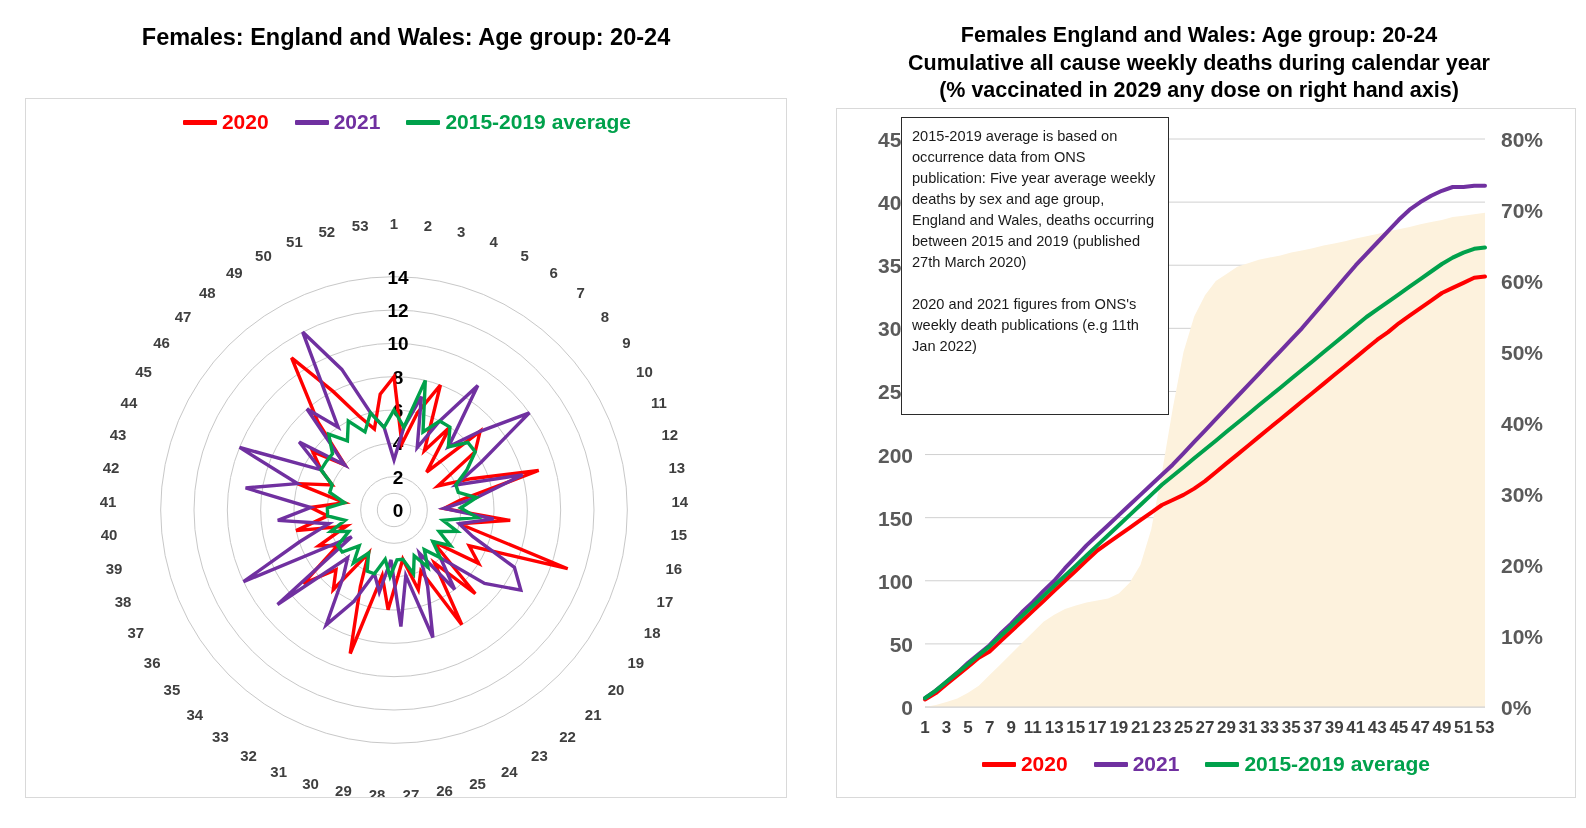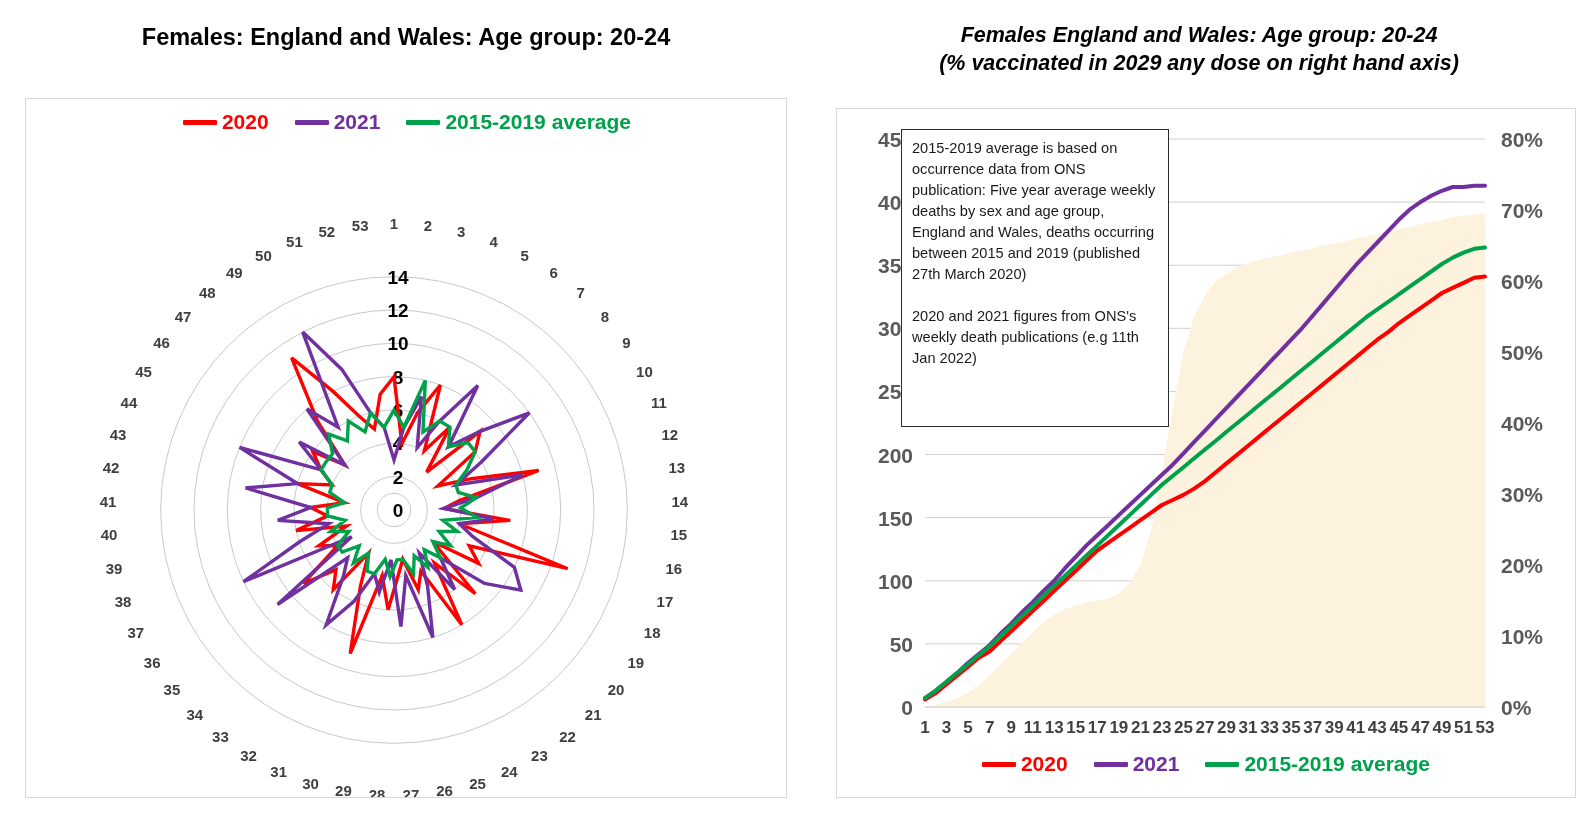--- a/index.html
+++ b/index.html
@@ -161,22 +161,23 @@
           <text x="334.17387311648923" y="94.00740654013418" class="weeklabel" text-anchor="middle">53</text>
           <polygon points="368.0,239.7 375.9,306.8 391.5,275.8 414.4,248.0 398.4,313.7 423.9,290.1 400.6,335.1 454.1,294.3 449.2,314.7 411.8,348.9 445.2,341.7 512.7,333.5 433.9,363.2 418.0,371.5 484.2,383.4 433.2,386.7 541.7,431.7 443.2,408.8 452.6,426.4 406.8,404.5 449.3,456.7 408.5,426.0 435.8,487.8 394.9,434.0 392.3,452.7 376.8,422.2 371.9,439.5 362.1,472.8 356.2,438.6 324.2,516.5 334.4,449.3 342.6,416.1 307.3,452.5 310.0,432.8 277.4,446.5 311.6,408.6 292.8,408.8 320.6,389.0 270.1,393.6 301.6,378.9 284.7,370.5 318.5,365.6 271.5,346.6 306.2,347.9 295.0,332.8 286.8,314.7 318.8,328.0 291.8,284.6 265.6,220.9 307.1,254.4 333.2,279.3 348.4,292.0 354.2,257.2" fill="none" stroke="#FF0000" stroke-width="3.4" stroke-linejoin="miter"></polygon>
           <polygon points="368.0,323.0 377.9,290.3 395.4,259.6 391.2,310.5 413.7,284.0 451.8,248.6 422.4,309.9 454.1,294.3 503.4,275.8 455.6,324.7 429.8,347.9 496.6,337.9 450.4,360.7 418.0,371.5 467.6,381.9 433.2,386.7 446.9,399.7 488.4,430.3 494.8,453.1 458.6,446.5 414.4,420.8 428.7,452.5 393.4,416.1 401.6,449.3 406.9,500.5 379.8,438.6 374.9,489.5 365.0,422.9 353.3,455.0 348.5,436.8 327.7,464.5 300.2,487.8 317.4,439.2 321.6,420.8 251.5,467.5 325.7,399.7 217.5,444.7 273.3,405.0 302.8,386.7 251.8,383.4 284.7,370.5 219.6,350.9 271.5,346.6 213.6,310.4 295.0,332.8 273.2,305.0 318.8,328.0 281.0,272.0 312.1,290.1 276.7,195.1 315.8,232.4 344.5,275.8 358.1,290.3" fill="none" stroke="#7030A0" stroke-width="3.4" stroke-linejoin="miter"></polygon>
           <polygon points="368.0,273.0 377.9,290.3 399.3,243.4 397.0,294.9 413.7,284.0 423.9,290.1 422.4,309.9 441.8,305.5 449.2,314.7 441.0,332.8 429.8,347.9 432.3,355.4 450.4,360.7 434.6,371.0 451.0,380.4 416.9,383.3 431.2,394.4 413.1,394.5 424.4,408.6 406.8,404.5 414.4,420.8 398.3,412.7 401.9,430.4 388.2,418.8 387.5,436.8 376.8,422.2 371.0,422.9 364.1,439.5 359.2,422.2 348.5,436.8 341.1,434.0 342.6,416.1 327.5,426.0 333.2,408.9 316.2,415.0 311.6,408.6 322.9,394.5 304.8,394.4 319.1,383.3 301.6,378.9 301.4,371.0 318.5,365.6 303.7,355.4 306.2,347.9 295.0,332.8 300.3,324.4 306.5,316.8 302.7,297.2 321.4,303.9 322.3,284.0 339.0,294.9 344.5,275.8 358.1,290.3" fill="none" stroke="#00A14B" stroke-width="3.4" stroke-linejoin="miter"></polygon>
         </svg>
     </div>
   </div>
 
   <div class="panel" style="left:812px; top:0px; width:774px; height:828px;">
 
-    <div class="ptitle" style="left:0; top:22px; width:774px; position:absolute; font-size:21.5px;font-style:italic;">
+    <div class="ptitle" style="left:0; top:22px; width:774px; position:absolute; font-size:21.5px;">
       <div>Females   England and Wales: Age group:      20-24</div>
+      <div>Cumulative all cause weekly deaths during calendar year</div>
       <div>(% vaccinated in 2029 any dose on right hand axis)</div>
     </div>
 
     <div class="chartbox" style="left:24px; top:108px; width:740px; height:690px;">
 
       <svg id="cum-svg" width="738" height="688" viewBox="0 0 738 688" style="position:absolute; left:0; top:0;">
           <line x1="88" y1="598" x2="648" y2="598" class="gridline"></line>
           <text x="76" y="606" class="axlabel" text-anchor="end">0</text>
           <line x1="88" y1="534.8888888888889" x2="648" y2="534.8888888888889" class="gridline"></line>
           <text x="76" y="542.8888888888889" class="axlabel" text-anchor="end">50</text>
@@ -232,21 +233,21 @@
           <text x="561.8461538461538" y="624" class="xlabel" text-anchor="middle">45</text>
           <text x="583.3846153846154" y="624" class="xlabel" text-anchor="middle">47</text>
           <text x="604.9230769230769" y="624" class="xlabel" text-anchor="middle">49</text>
           <text x="626.4615384615385" y="624" class="xlabel" text-anchor="middle">51</text>
           <text x="648" y="624" class="xlabel" text-anchor="middle">53</text>
           <polyline points="88.0,590.4 98.8,584.1 109.5,575.3 120.3,566.4 131.1,557.6 141.8,548.8 152.6,542.5 163.4,532.4 174.2,522.3 184.9,512.2 195.7,502.1 206.5,492.0 217.2,481.9 228.0,471.8 238.8,461.7 249.5,451.6 260.3,441.5 271.1,433.9 281.8,426.3 292.6,418.8 303.4,411.2 314.2,403.6 324.9,396.0 335.7,391.0 346.5,385.9 357.2,379.6 368.0,372.1 378.8,363.2 389.5,354.4 400.3,345.6 411.1,336.7 421.8,327.9 432.6,319.0 443.4,310.2 454.2,301.4 464.9,292.5 475.7,283.7 486.5,274.9 497.2,266.0 508.0,257.2 518.8,248.4 529.5,239.5 540.3,230.7 551.1,223.1 561.8,214.3 572.6,206.7 583.4,199.1 594.2,191.6 604.9,184.0 615.7,178.9 626.5,173.9 637.2,168.8 648.0,167.6" fill="none" stroke="#FF0000" stroke-width="4" stroke-linejoin="round" stroke-linecap="round"></polyline>
           <polyline points="88.0,589.2 98.8,581.6 109.5,572.8 120.3,563.9 131.1,553.8 141.8,545.0 152.6,536.2 163.4,524.8 174.2,514.7 184.9,503.3 195.7,493.2 206.5,481.9 217.2,471.8 228.0,459.2 238.8,447.8 249.5,436.4 260.3,426.3 271.1,416.2 281.8,406.1 292.6,396.0 303.4,385.9 314.2,375.8 324.9,365.8 335.7,355.7 346.5,344.3 357.2,332.9 368.0,321.6 378.8,310.2 389.5,298.9 400.3,287.5 411.1,276.1 421.8,264.8 432.6,253.4 443.4,242.1 454.2,230.7 464.9,219.3 475.7,206.7 486.5,194.1 497.2,181.5 508.0,168.8 518.8,156.2 529.5,144.9 540.3,133.5 551.1,122.1 561.8,110.8 572.6,100.7 583.4,93.1 594.2,86.8 604.9,81.8 615.7,78.0 626.5,78.0 637.2,76.7 648.0,76.7" fill="none" stroke="#7030A0" stroke-width="4" stroke-linejoin="round" stroke-linecap="round"></polyline>
           <polyline points="88.0,589.2 98.8,581.6 109.5,572.8 120.3,563.9 131.1,555.1 141.8,546.2 152.6,537.4 163.4,527.3 174.2,517.2 184.9,507.1 195.7,497.0 206.5,486.9 217.2,476.8 228.0,466.7 238.8,456.6 249.5,446.5 260.3,436.4 271.1,426.3 281.8,416.2 292.6,406.1 303.4,396.0 314.2,385.9 324.9,375.8 335.7,367.0 346.5,358.2 357.2,349.3 368.0,340.5 378.8,331.7 389.5,322.8 400.3,314.0 411.1,305.2 421.8,296.3 432.6,287.5 443.4,278.7 454.2,269.8 464.9,261.0 475.7,252.2 486.5,243.3 497.2,234.5 508.0,225.6 518.8,216.8 529.5,208.0 540.3,200.4 551.1,192.8 561.8,185.3 572.6,177.7 583.4,170.1 594.2,162.5 604.9,155.0 615.7,148.6 626.5,143.6 637.2,139.8 648.0,138.6" fill="none" stroke="#00A14B" stroke-width="4" stroke-linejoin="round" stroke-linecap="round"></polyline>
         </svg>
 
-      <div class="notebox" style="left:64px; top:20px; width:268px; height:298px;">2015-2019 average is based on occurrence data from ONS publication: Five year average weekly deaths by sex and age group, England and Wales, deaths occurring between 2015 and 2019 (published 27th March 2020)
+      <div class="notebox" style="left:64px; top:8px; width:268px; height:298px;">2015-2019 average is based on occurrence data from ONS publication: Five year average weekly deaths by sex and age group, England and Wales, deaths occurring between 2015 and 2019 (published 27th March 2020)
 
 2020 and 2021 figures from ONS's weekly death publications (e.g 11th Jan 2022)</div>
 
       <div class="legend" style="left:0; bottom:18px; width:738px; height:30px;">
         <div class="item">
           <span class="swatch" style="background:#FF0000;"></span>
           <span class="lbl" style="color:#FF0000;">2020</span>
         </div>
         <div class="item">
           <span class="swatch" style="background:#7030A0;"></span>

